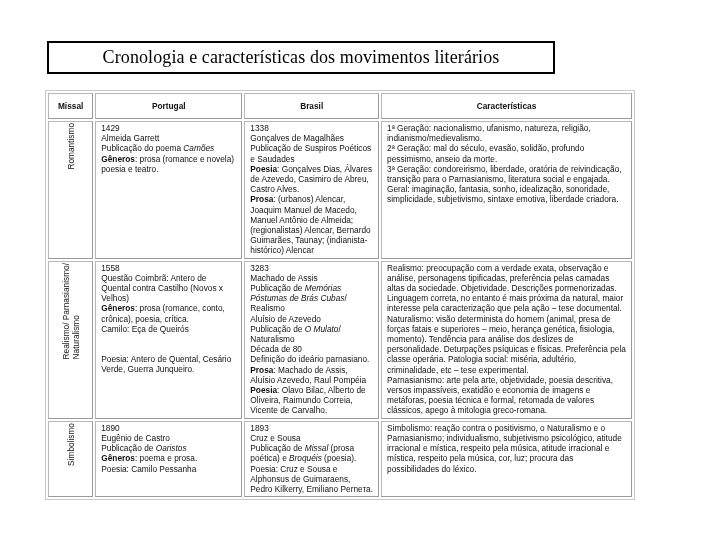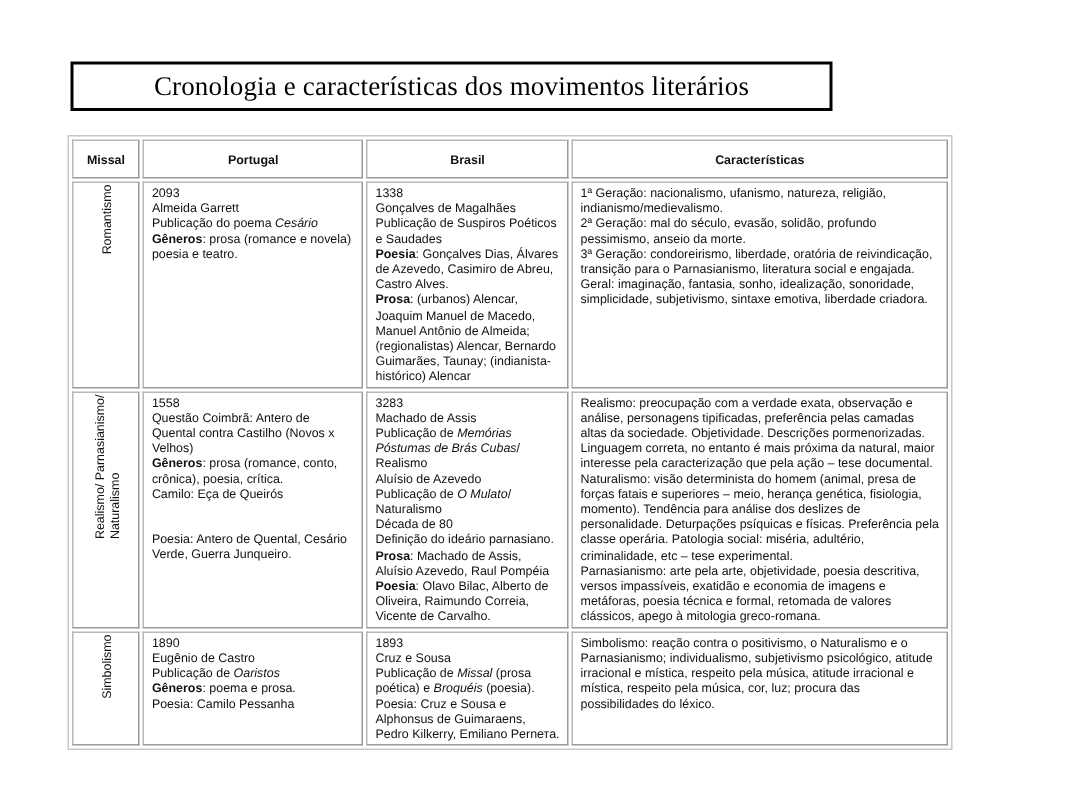--- a/index.html
+++ b/index.html
@@ -59,23 +59,23 @@
       <th>Características</th>
     </tr>
   </thead>
   <tbody>
 
     <tr style="height:126px">
       <td class="estilo">
         <span class="vert">Romantismo</span>
       </td>
       <td>
-        <span class="line">2093</span>
+        <span class="line">1429</span>
         <span class="line">Almeida Garrett</span>
-        <span class="line"><span>Publicação do poema </span><span class="i">Cesário</span></span>
+        <span class="line"><span>Publicação do poema </span><span class="i">Camões</span></span>
         <span class="line"><span class="b">Gêneros</span><span>: prosa (romance e novela)</span></span>
         <span class="line">poesia e teatro.</span>
       </td>
       <td>
         <span class="line">1338</span>
         <span class="line">Gonçalves de Magalhães</span>
         <span class="line">Publicação de Suspiros Poéticos e Saudades</span>
         <span class="line"><span class="b">Poesia</span><span>: Gonçalves Dias, Álvares de Azevedo, Casimiro de Abreu, Castro Alves.</span></span>
         <span class="line"><span class="b">Prosa</span><span>: (urbanos) Alencar, Joaquim Manuel de Macedo, Manuel Antônio de Almeida; (regionalistas) Alencar, Bernardo Guimarães, Taunay; (indianista-histórico) Alencar</span></span>
       </td>

